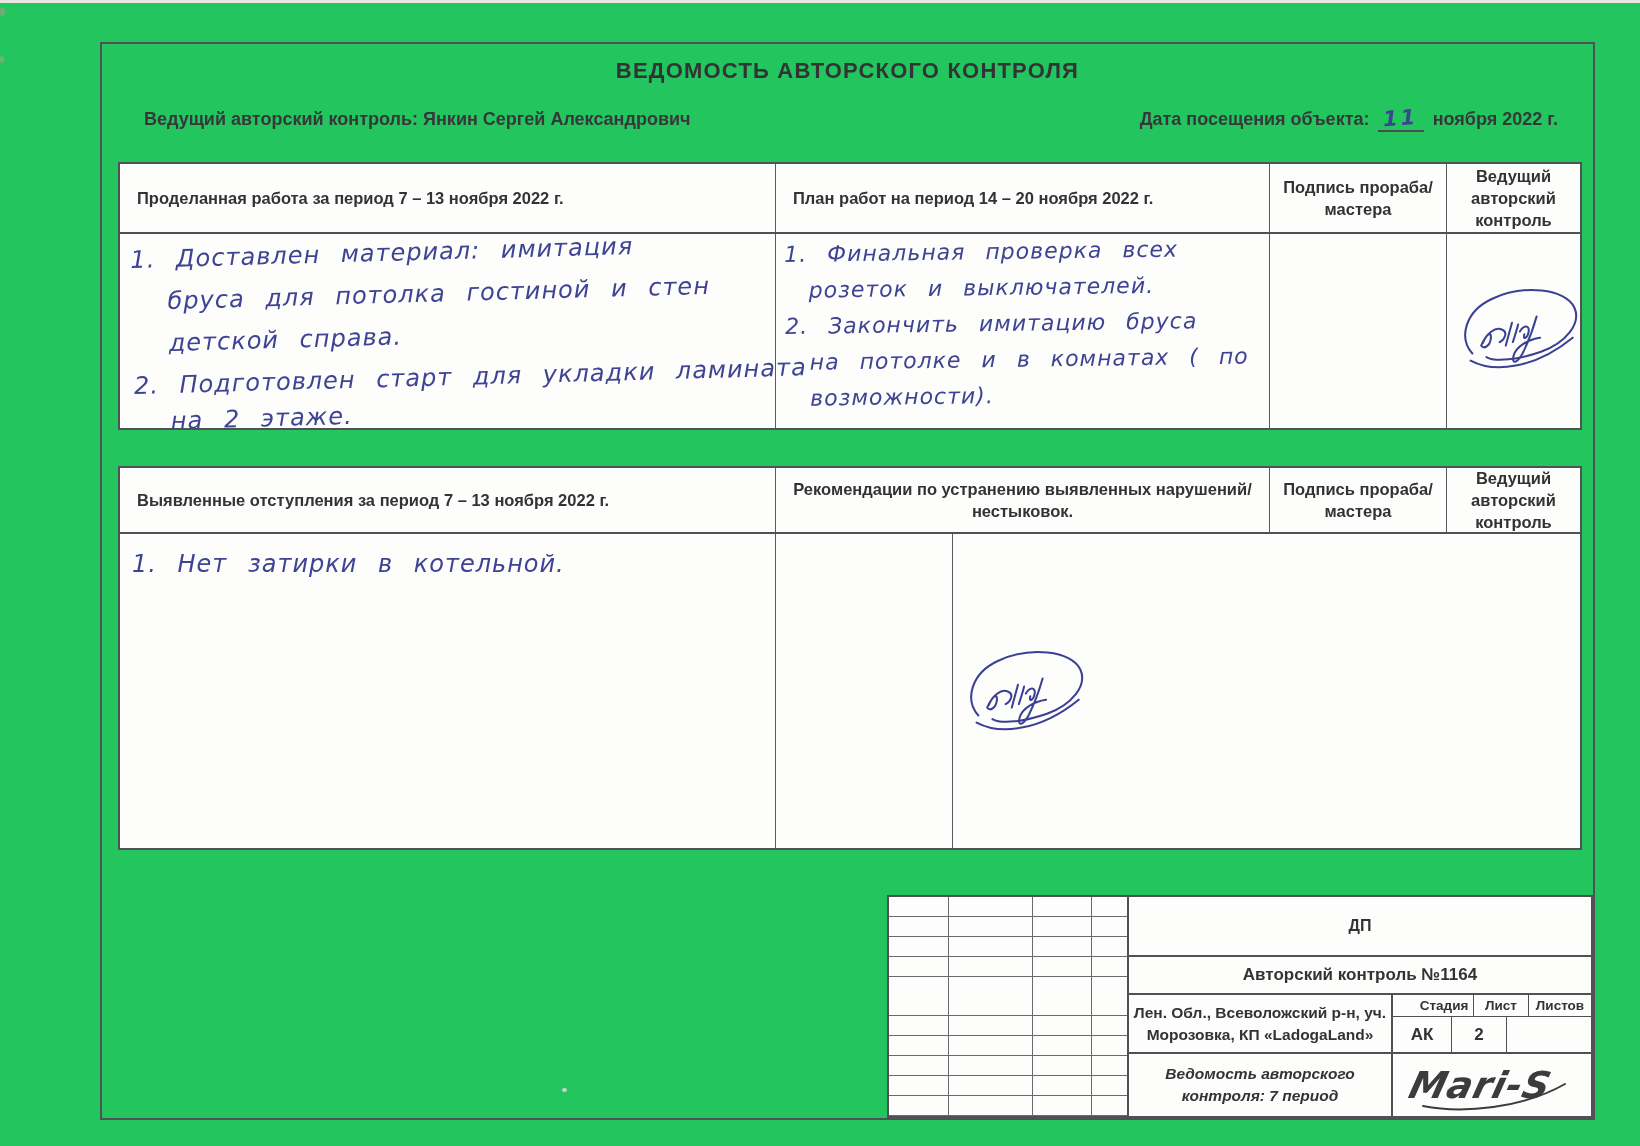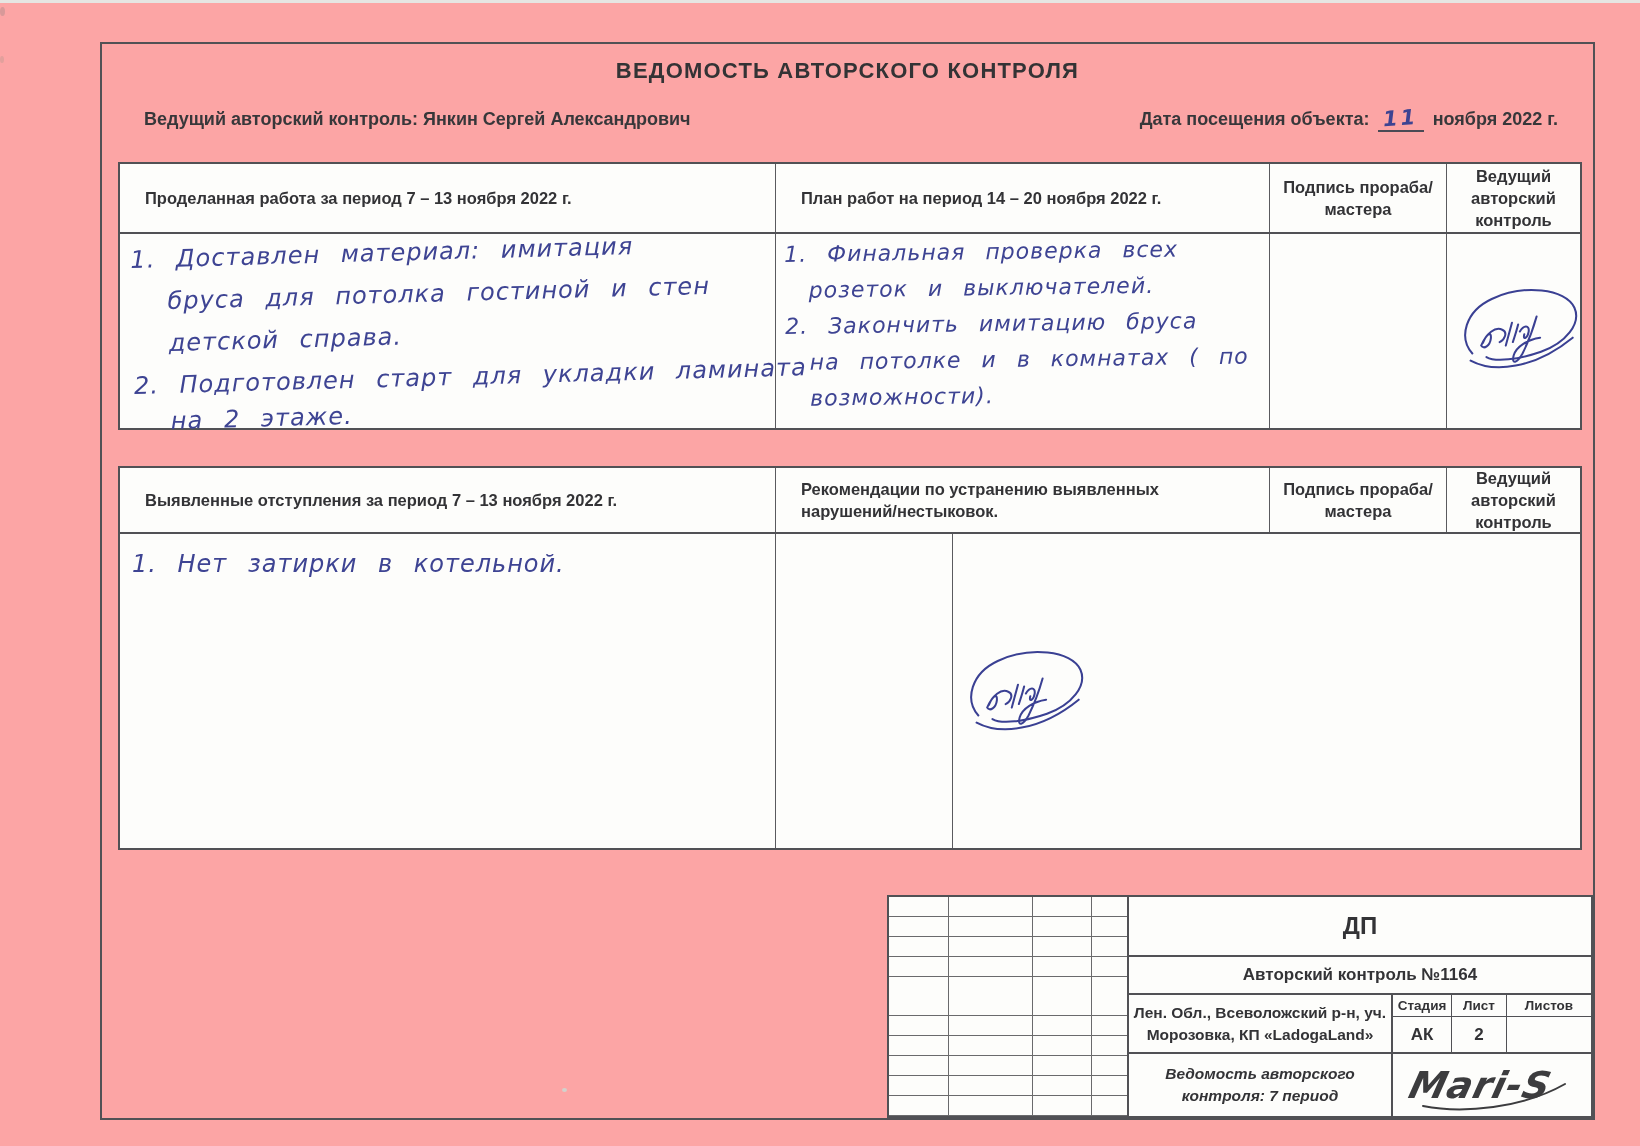--- a/index.html
+++ b/index.html
@@ -1,16 +1,16 @@
 <!DOCTYPE html>
 <html><head>
 <meta charset="utf-8">
 <style>
   html,body{margin:0;padding:0;background:#fdfdfb;}
-  .screen{position:relative;width:1640px;height:1146px;background:#fca5a5;overflow:hidden;
+  .screen{position:relative;width:1640px;height:1146px;background:#22c55e;overflow:hidden;
           font-family:"Liberation Sans","DejaVu Sans",sans-serif;color:#3a3a3c;}
   .scan-edge{position:absolute;left:0;top:0;width:100%;height:3px;background:#e6e6e3;}
   .speck{position:absolute;border-radius:50%;}
   .sp1{left:0;top:7px;width:5px;height:9px;background:#b98f8f;opacity:.55;}
   .sp2{left:0;top:56px;width:4px;height:7px;background:#c79b93;opacity:.5;}
   .sp3{left:562px;top:1088px;width:5px;height:4px;background:#d2d2cd;}
 
   .frame{position:absolute;left:100px;top:42px;width:1495px;height:1078px;border:2px solid #515155;box-sizing:border-box;}
 
   .doc-title{position:absolute;left:100px;top:58px;width:1495px;text-align:center;
@@ -28,21 +28,21 @@
   #work-table{top:162px;height:268px;}
   #issues-table{top:466px;height:384px;}
   .trow{display:flex;width:100%;box-sizing:border-box;}
   .trow.hdr{border-bottom:2px solid #515155;flex:none;}
   #work-table .hdr{height:70px;} #work-table .bodyrow{flex:1;}
   #issues-table .hdr{height:66px;} #issues-table .bodyrow{flex:1;}
   .tc{box-sizing:border-box;position:relative;border-left:1.5px solid #5a5a5e;}
   .tc:first-child{border-left:none;}
   .c1{width:655px;} .c2{width:494px;} .c3{width:177px;} .c4{flex:1;}
   .hcell{display:flex;align-items:center;font-weight:700;font-size:16.5px;color:#333336;line-height:1.35;}
-  .hcell.c1,.hcell.c2{padding:0 25px;justify-content:flex-start;text-align:left;}
+  .hcell.c1,.hcell.c2{padding:0 17px;justify-content:flex-start;text-align:center;}
   .hcell.c3,.hcell.c4{justify-content:center;text-align:center;padding:0 8px;}
 
   
   .hw{font-family:"DejaVu Sans",sans-serif;font-style:italic;color:#3e4493;
       letter-spacing:1px;word-spacing:12px;white-space:nowrap;}
   .hw-block{position:absolute;}
   #done-block{left:10px;top:12px;font-size:24px;transform:rotate(-1.6deg);transform-origin:left top;}
   #done-block .ln{height:42px;}
   #done-block .ln:nth-child(4){height:36px;}
   #done-block .indent{padding-left:36px;}
@@ -61,28 +61,28 @@
 
   
   .stamp{position:absolute;left:887px;top:895px;width:706px;height:223px;border:2px solid #515155;
          box-sizing:border-box;display:flex;background:#fdfdfb;}
   .stamp-grid{width:240px;flex:none;border-right:2px solid #515155;position:relative;box-sizing:border-box;
               background:repeating-linear-gradient(to bottom,transparent 0 18.9px,#6a6a6c 18.9px 19.9px);}
   .gv{position:absolute;top:0;bottom:0;width:1px;background:#6a6a6c;}
   .gv1{left:59px;} .gv2{left:143px;} .gv3{left:202px;}
   .stamp-right{flex:1;display:flex;flex-direction:column;}
   .s-rowA{height:60px;flex:none;border-bottom:2px solid #515155;display:flex;align-items:center;justify-content:center;
-          font-size:24px;font-weight:700;color:#333336;box-sizing:border-box;}
+          font-size:16px;font-weight:700;color:#333336;box-sizing:border-box;}
   .s-rowB{height:38px;flex:none;border-bottom:2px solid #515155;display:flex;align-items:center;justify-content:center;
           font-size:17px;font-weight:700;color:#333336;box-sizing:border-box;text-align:center;}
   .s-rowC{height:59px;flex:none;border-bottom:2px solid #515155;display:flex;box-sizing:border-box;}
   .s-addr{width:264px;flex:none;border-right:2px solid #515155;display:flex;flex-direction:column;align-items:center;
           justify-content:center;font-size:15.5px;font-weight:600;line-height:1.4;text-align:center;box-sizing:border-box;color:#333336;}
   .s-stage{flex:1;display:flex;flex-direction:column;}
-  .s-stage-hdr{height:22px;flex:none;border-bottom:1.5px solid #515155;display:flex;box-sizing:border-box;}
+  .s-stage-hdr{height:22px;flex:none;border-bottom:1.5px solid #515155;display:flex;box-sizing:border-box;padding-left:22px;}
   .s-stage-vals{flex:1;display:flex;}
   .s-sc{display:flex;align-items:center;justify-content:center;box-sizing:border-box;border-left:1.5px solid #515155;}
   .s-sc:first-child{border-left:none;}
   .w1{width:58px;flex:none;} .w2{width:55px;flex:none;} .w3{flex:1;}
   .s-stage-hdr .s-sc{font-size:13.5px;font-weight:700;color:#333336;}
   .s-stage-vals .s-sc{font-size:17px;font-weight:700;color:#333336;}
   .s-rowD{flex:1;display:flex;}
   .s-name{width:264px;flex:none;border-right:2px solid #515155;display:flex;flex-direction:column;align-items:center;
           justify-content:center;font-size:15.5px;font-weight:600;line-height:1.4;text-align:center;box-sizing:border-box;color:#333336;font-style:italic;}
   .s-sign{flex:1;position:relative;}

